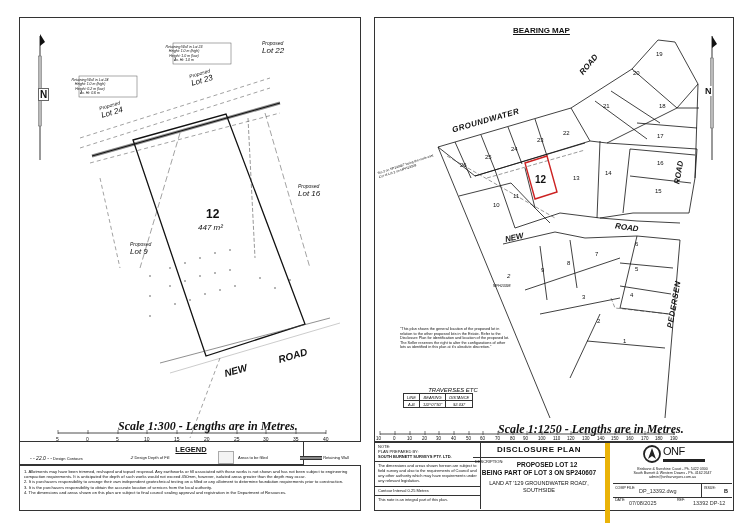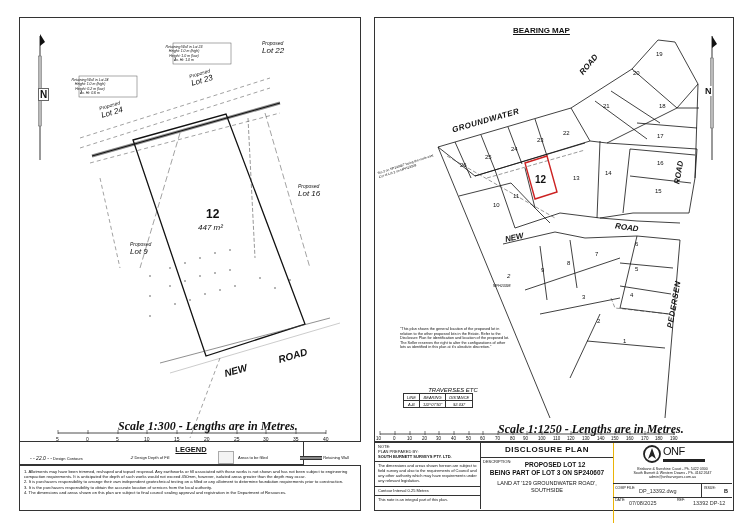--- a/index.html
+++ b/index.html
@@ -9,21 +9,21 @@
   svg{position:absolute;left:0;top:0;}
   .scale-title{position:absolute;font-family:"Liberation Serif",serif;font-weight:bold;font-size:12px;white-space:nowrap;font-style:italic;}
   .legend{position:absolute;left:19px;top:442px;width:716px;height:23px;border:1.5px solid #333;border-top:none;box-sizing:border-box;}
   .legend-title{position:absolute;left:0;width:342px;top:3px;text-align:center;font-weight:bold;font-size:7.5px;text-decoration:underline;}
   .legend-item{position:absolute;top:13px;font-size:4px;white-space:nowrap;}
   .notes{position:absolute;left:19px;top:465px;width:342px;height:46px;border:1.5px solid #333;border-top:1px solid #333;box-sizing:border-box;font-size:4.2px;line-height:5.2px;padding:3px 4px;}
   .notes p{margin:0;}
   .tb{position:absolute;left:374px;top:442px;width:360px;height:69px;border:1.5px solid #333;box-sizing:border-box;}
   .tb-note{position:absolute;left:0;top:0;width:106px;height:66px;border-right:1px solid #333;font-size:4px;line-height:4.8px;padding:2px 3px;box-sizing:border-box;}
   .tb-note .sep{border-top:1px solid #333;margin:2px -3px;}
-  .tb-mid{position:absolute;left:106px;top:0;width:132px;height:80px;border-right:1px solid #eab308;}
+  .tb-mid{position:absolute;left:98px;top:0;width:132px;height:80px;border-right:5px solid #eab308;}
   .tb-head{position:absolute;left:0;top:0;width:132px;height:14px;border-bottom:1px solid #333;text-align:center;font-weight:bold;font-size:8px;line-height:14px;letter-spacing:0.5px;}
   .tb-desc-label{position:absolute;left:2px;top:16px;font-size:4px;}
   .tb-desc1{position:absolute;left:0;width:132px;top:18px;text-align:center;font-size:6.5px;font-weight:bold;}
   .tb-desc2{position:absolute;left:0;width:132px;top:26px;text-align:center;font-size:6.5px;font-weight:bold;}
   .tb-desc3{position:absolute;left:0;width:132px;top:37px;text-align:center;font-size:5.5px;}
   .tb-desc4{position:absolute;left:0;width:132px;top:44px;text-align:center;font-size:5.5px;}
   .tb-scale-row{position:absolute;left:0;top:54px;width:132px;height:12px;border-top:1px solid #333;}
   .tb-scale-label{position:absolute;left:2px;top:2px;font-size:4px;}
   .tb-scale-val{position:absolute;left:62px;top:0;font-family:"Liberation Serif",serif;font-style:italic;font-weight:bold;font-size:9px;}
   .tb-right{position:absolute;left:238px;top:0;width:119px;height:66px;}

